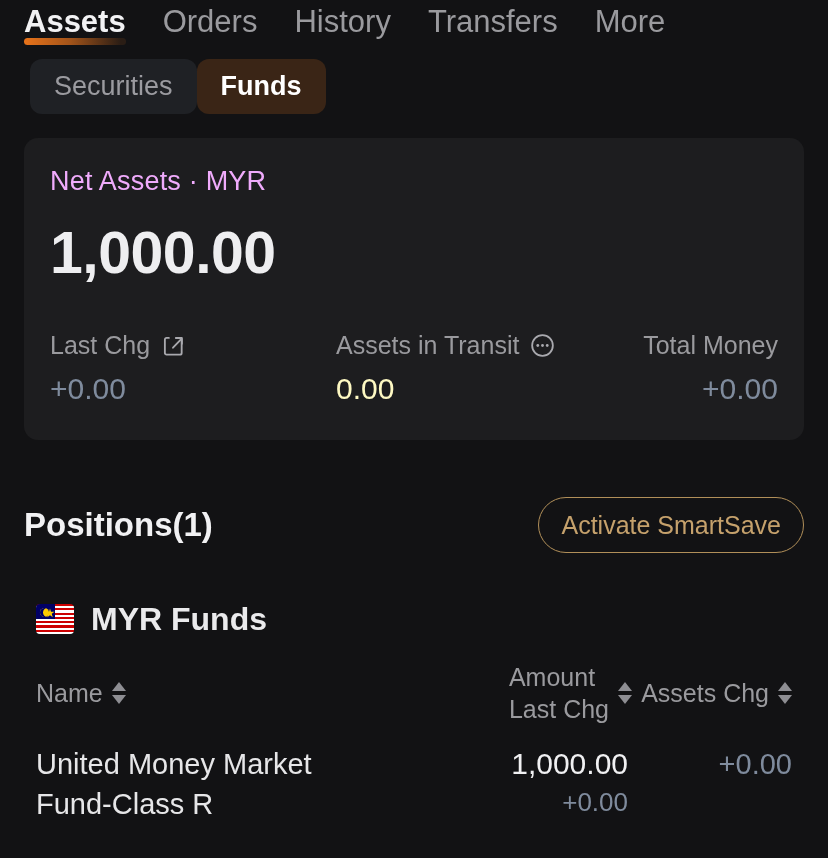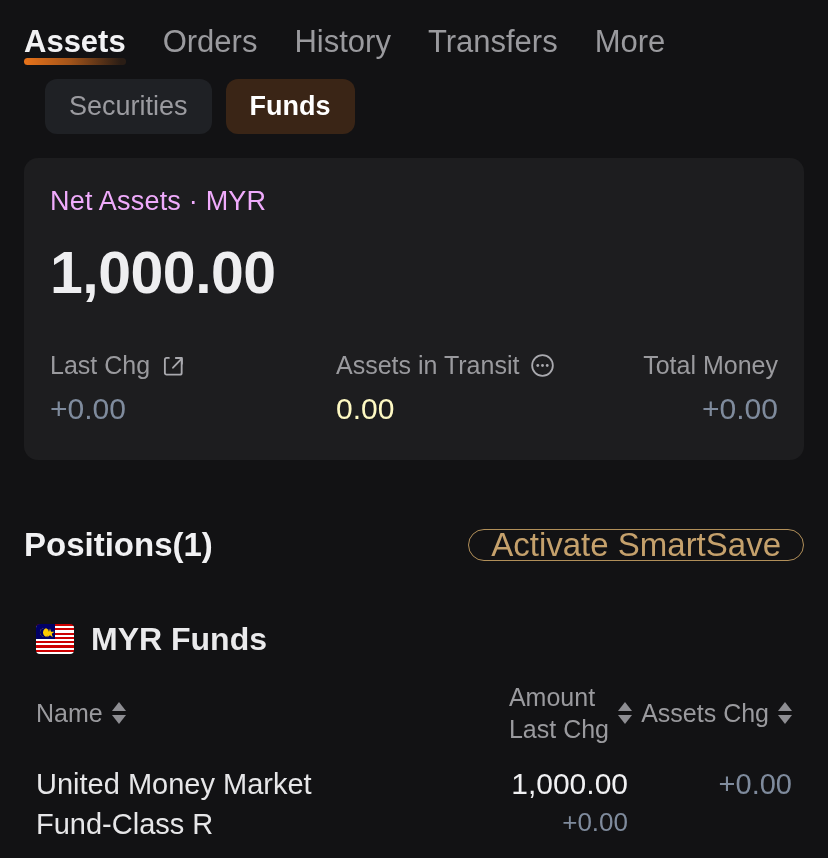--- a/index.html
+++ b/index.html
@@ -20,21 +20,20 @@
     background: #121214;
   }
 
   
   .topnav {
     display: flex;
     align-items: flex-start;
     gap: 37px;
     padding: 0 24px;
     height: 50px;
-    margin-top: 20px;
   }
   .navtab {
     position: relative;
     font-size: 31px;
     color: #9a9a9e;
     line-height: 40px;
     padding-top: 2px;
     white-space: nowrap;
   }
   .navtab.active {
@@ -47,22 +46,21 @@
     bottom: -3px;
     width: 100%;
     height: 7px;
     border-radius: 4px;
     background: linear-gradient(90deg, #e8731a 0%, #a3541a 45%, #2a1d15 95%);
   }
 
   
   .segments {
     display: flex;
-    gap: 14px;
-    padding: 9px 34px 0 45px;
+    padding: 9px 34px 0 30px;
   }
   .seg {
     height: 55px;
     min-width: 120px;
     padding: 0 24px;
     border-radius: 12px;
     display: flex;
     align-items: center;
     justify-content: center;
     font-size: 27px;
@@ -136,23 +134,23 @@
   .positions-title {
     font-size: 33px;
     font-weight: bold;
     color: #f1f1f3;
   }
   .smartsave {
     border: 1px solid #b18f59;
     color: #c5a16c;
     background: transparent;
     border-radius: 30px;
-    height: 32px;
+    height: 56px;
     padding: 0 22px;
-    font-size: 33px;
+    font-size: 25px;
     font-family: "Liberation Sans", sans-serif;
     display: flex;
     align-items: center;
     white-space: nowrap;
   }
 
   
   .group-head {
     display: flex;
     align-items: center;

